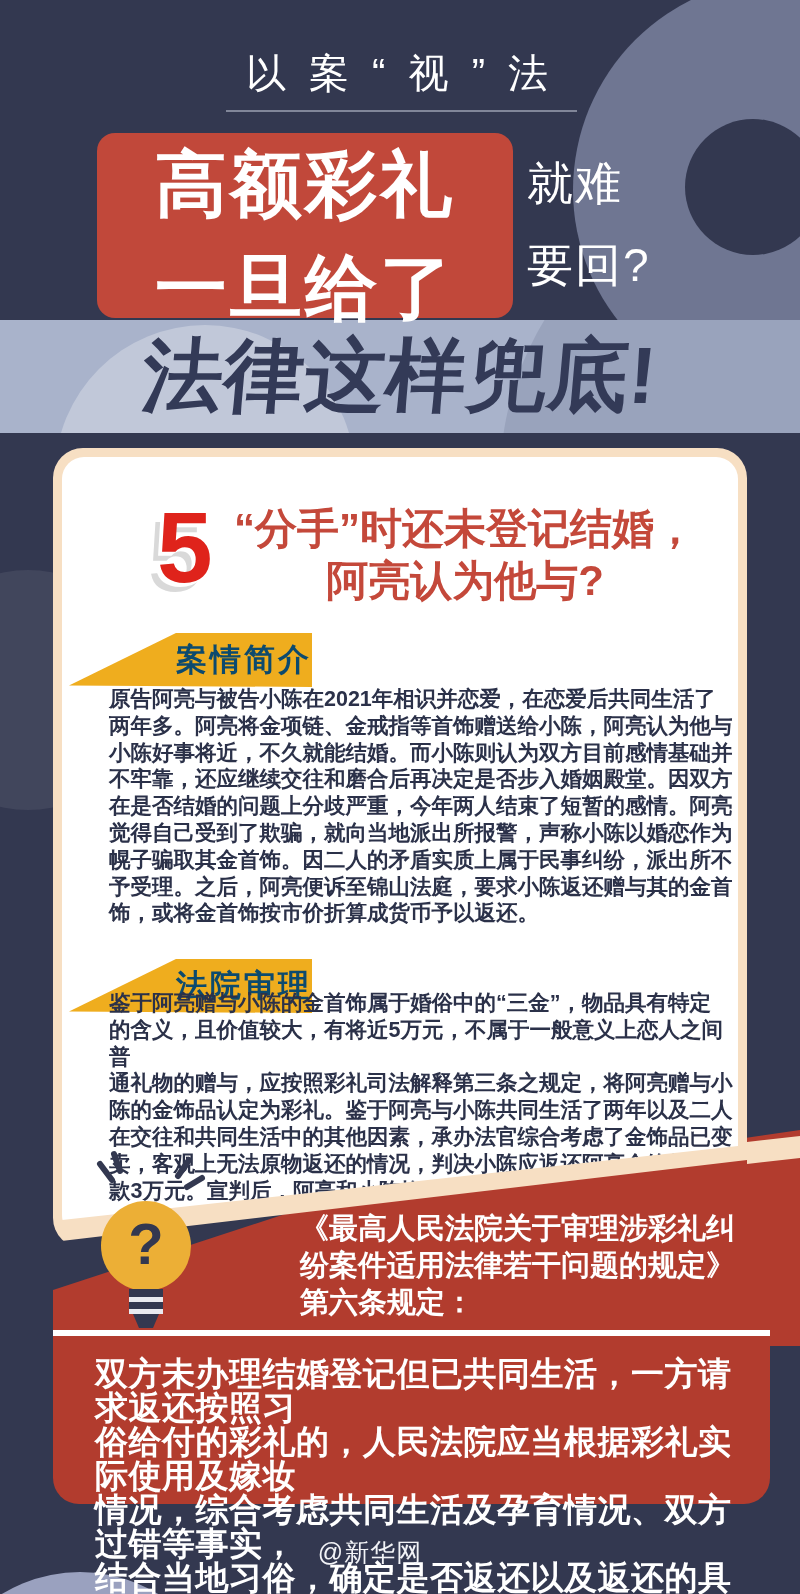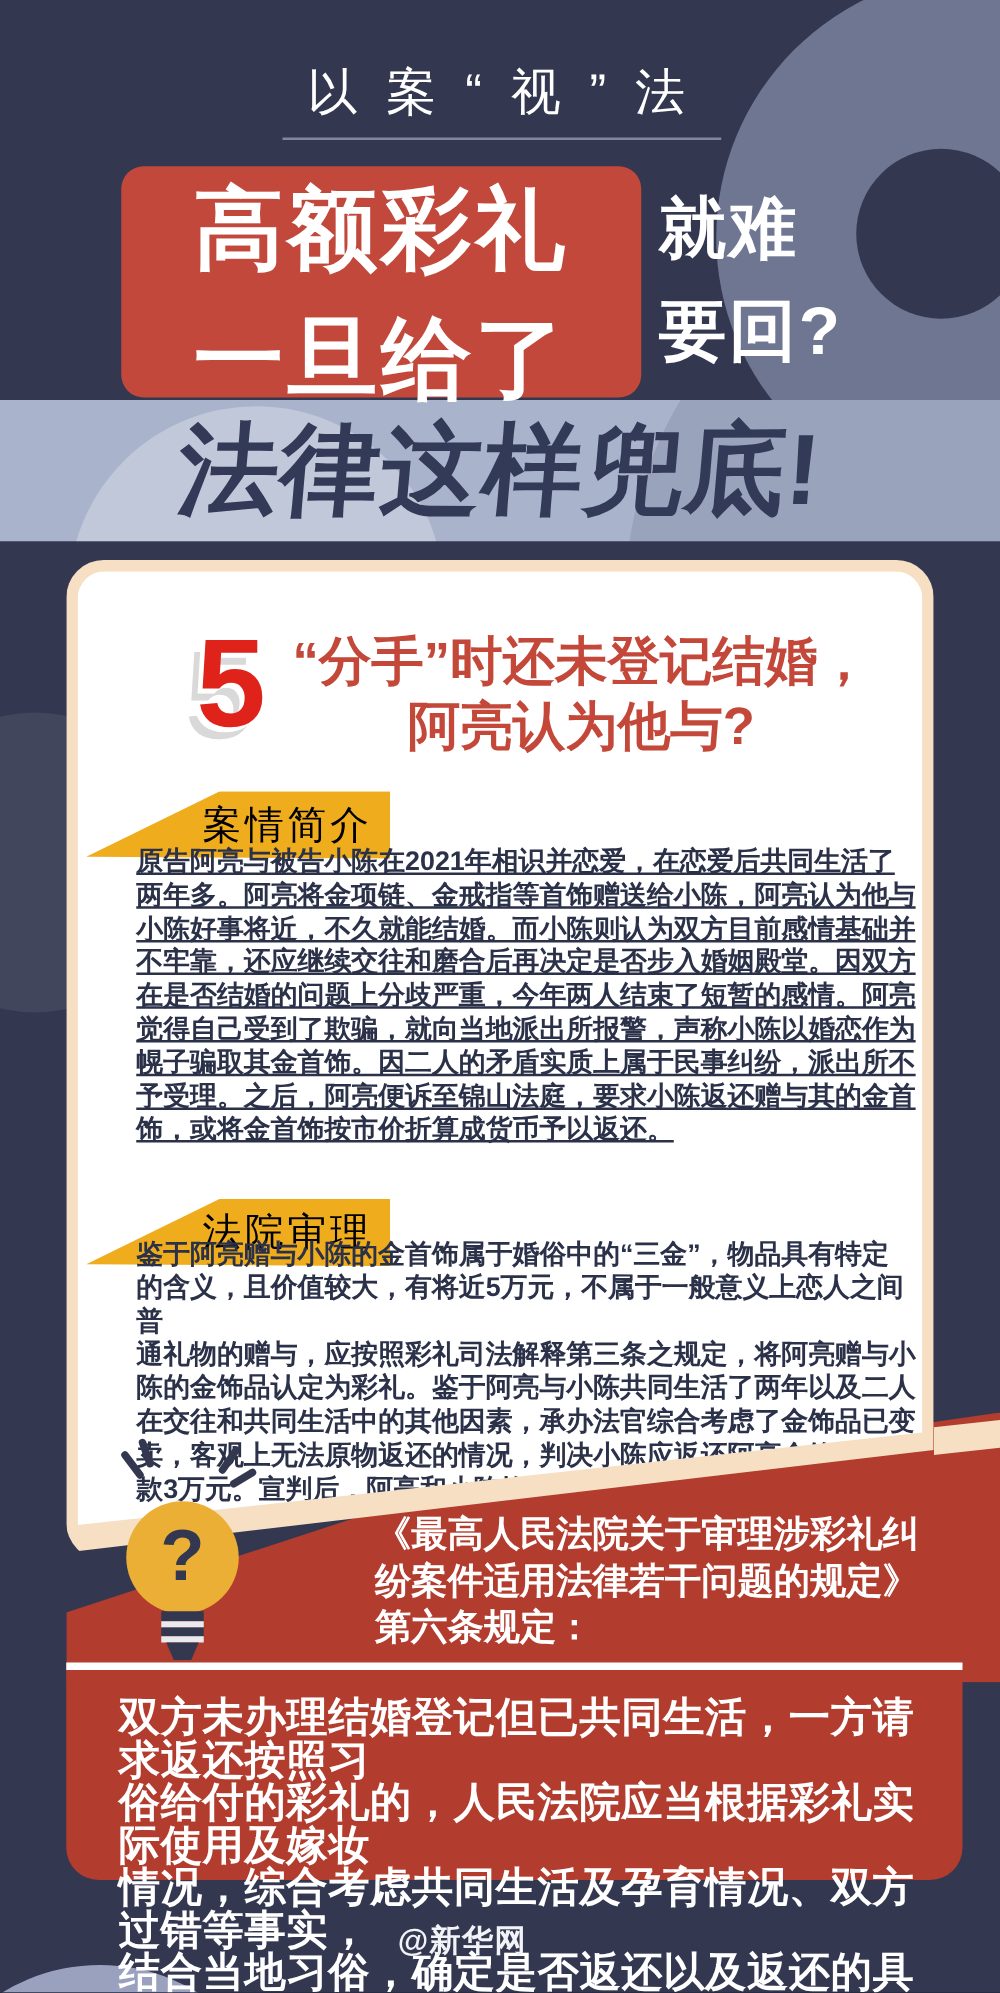--- a/index.html
+++ b/index.html
@@ -15,21 +15,21 @@
   .ring-hole{left:685px;top:119px;width:136px;height:136px;background:#333850;z-index:2;}
   
   .kicker{left:0;top:46px;width:800px;text-align:center;color:#FFFFFF;
     font-size:40px;font-weight:500;letter-spacing:6px;z-index:5;}
   .kicker-rule{left:226px;top:110px;width:351px;height:2px;background:rgba(225,230,242,.45);z-index:5;}
   
   .headline-box{left:97px;top:133px;width:416px;height:185px;background:#C1483A;border-radius:18px;
     display:flex;flex-direction:column;justify-content:center;align-items:center;z-index:5;}
   .headline-box div{color:#fff;font-weight:900;font-size:72px;line-height:84px;letter-spacing:3px;margin-top:20px;}
   .headline-side{left:527px;top:142px;width:270px;z-index:5;}
-  .headline-side div{color:#fff;font-weight:700;font-size:54px;line-height:82px;letter-spacing:2px;}
+  .headline-side div{color:#fff;font-weight:400;font-size:46px;line-height:82px;letter-spacing:2px;}
   
   .band{left:0;top:320px;width:800px;height:113px;background:#A9B3CB;overflow:hidden;z-index:4;}
   .band-light{left:55px;top:5px;width:300px;height:300px;background:rgba(255,255,255,.28);}
   .band-dark{left:500px;top:-150px;width:620px;height:620px;background:rgba(45,53,80,.12);}
   .band-text{left:0;top:0;width:800px;height:113px;display:flex;align-items:center;justify-content:center;
     color:#333A57;font-size:80px;font-weight:900;letter-spacing:1px;transform:skewX(-5deg);}
   .faint-circle{left:-92px;top:570px;width:240px;height:240px;background:rgba(255,255,255,.07);z-index:1;}
   
   .card-outer{left:53px;top:448px;width:694px;height:800px;background:#F7DFC3;
     clip-path:polygon(0 0,100% 0,100% 712px,0 794px);border-radius:30px;z-index:6;}
@@ -37,41 +37,41 @@
     clip-path:polygon(0 0,100% 0,100% 689px,0 763px);border-radius:22px;}
   .cream-bleed{left:747px;top:1136px;width:53px;height:28px;background:#F7DFC3;
     clip-path:polygon(0 21%,100% 0,100% 79%,0 100%);z-index:5;}
   .sec-num{left:95px;top:40px;color:#DF231B;font-size:100px;font-weight:900;line-height:100px;
     text-shadow:-4px 4px 0 #ffffff,-9px 9px 0 #D9D9D9;}
   .sec-title{left:148px;top:46px;width:510px;text-align:center;color:#C4483A;
     font-size:42px;font-weight:900;line-height:52px;white-space:pre-line;}
   .badge{width:243px;height:54px;background:#EFAD1E;
     clip-path:polygon(44% 0,100% 0,100% 100%,0 97%);
     display:flex;align-items:center;justify-content:flex-end;}
-  .badge span{color:#000000;font-size:31px;font-weight:400;letter-spacing:3px;padding-right:14px;}
+  .badge span{color:#0c4a6e;font-size:31px;font-weight:700;letter-spacing:3px;padding-right:0;}
   .badge1{left:7px;top:176px;}
   .badge2{left:7px;top:502px;}
   .body-text{color:#2B3149;font-size:21.5px;font-weight:600;line-height:26.8px;
     white-space:pre-line;letter-spacing:0;}
-  .para1{left:47px;top:219px;width:625px;text-decoration:underline;}
+  .para1{left:47px;top:229px;width:625px;}
   .para2{left:47px;top:533px;width:625px;}
   
   .red-upper{left:53px;top:1120px;width:747px;height:226px;background:#B23C2E;
     clip-path:polygon(0 170px,287px 76px,747px 10px,747px 226px,0 226px);z-index:4;}
   .reg-title{left:300px;top:1210px;width:480px;color:#FFFFFF;font-size:29px;font-weight:700;
     line-height:37px;white-space:pre-line;z-index:7;}
   .divider{left:53px;top:1330px;width:717px;height:6px;background:#FFFFFF;z-index:7;}
   .red-lower{left:53px;top:1336px;width:717px;height:168px;background:#B23C2E;
     border-radius:0 0 26px 26px;z-index:6;}
   .reg-body{padding:21px 30px 0 42px;color:#FFFFFF;font-size:33px;font-weight:800;
     line-height:34px;white-space:pre-line;letter-spacing:.5px;}
   .bulb{left:90px;top:1150px;width:118px;height:195px;z-index:8;}
   
   .credit{left:0;top:1536px;width:740px;text-align:center;color:#F2F3F7;font-size:25px;
-    font-weight:700;letter-spacing:1px;z-index:7;}
+    font-weight:400;letter-spacing:1px;z-index:7;}
   .blob{left:-70px;top:1572px;width:300px;height:300px;background:#9AA1BF;z-index:3;}
 </style>
 </head>
 <body>
 
 <div class="poster">
 
   <div class="abs circle ring-outer"></div>
   <div class="abs circle ring-hole"></div>
   <div class="abs circle faint-circle"></div>

